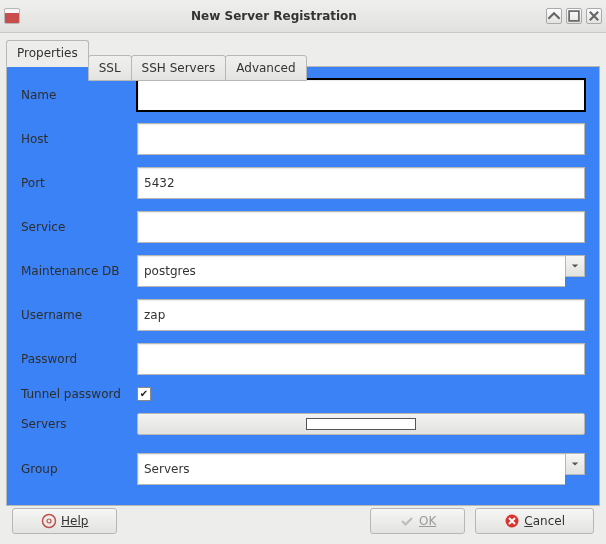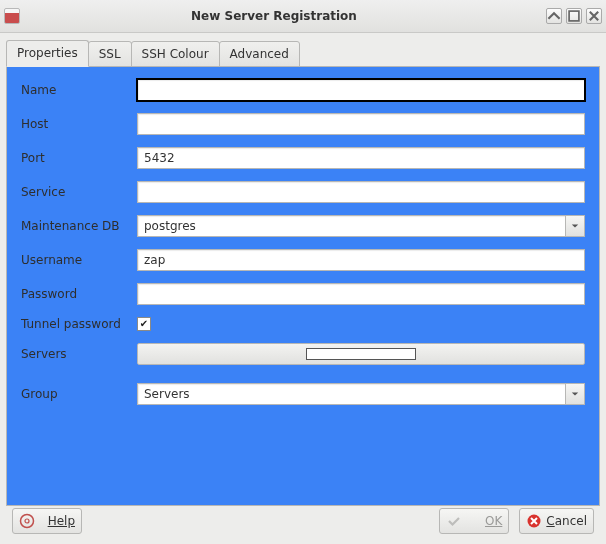--- a/index.html
+++ b/index.html
@@ -64,21 +64,21 @@
     z-index: 2;
   }
   .tab {
     padding: 5px 10px;
     border: 1px solid #b7b7b5;
     background: linear-gradient(to bottom, #f0f0ee, #e3e3e1);
     border-top-left-radius: 3px;
     border-top-right-radius: 3px;
     margin-right: -1px;
     position: relative;
-    top: 1px;
+    top: 15px;
     color: #333;
   }
   .tab.active {
     background: #ededeb;
     border-bottom-color: #ededeb;
     top: 1px;
     z-index: 3;
     padding-bottom: 6px;
   }
 
@@ -100,21 +100,21 @@
     width: 116px;
     flex-shrink: 0;
   }
   .form-row .field {
     flex: 1;
     display: flex;
   }
 
   input[type=text], .textinput {
     flex: 1;
-    height: 22px;
+    height: 32px;
     padding: 2px 6px;
     border: 1px solid #b7b7b5;
     background: #fff;
     box-shadow: inset 1px 1px 1px rgba(0,0,0,0.08);
     font: inherit;
     color:#333;
   }
 
   .focused {
     outline: 2px solid #000;
@@ -158,21 +158,21 @@
   .button-row {
     display:flex;
     align-items:center;
     padding: 2px 6px 0 6px;
     gap: 10px;
   }
   .button-row .spacer { flex:1; }
   .btn {
     display:flex; align-items:center;
     gap:4px;
-    padding: 4px 6px;
+    padding: 4px 28px;
     border:1px solid #b7b7b5;
     background:linear-gradient(to bottom,#f6f6f4,#e3e3e1);
     border-radius:3px;
     min-width:70px;
     justify-content:space-between;
     color:#333;
   }
   .btn.disabled { color:#9a9a98; }
   .btn .icon { width:16px; height:16px; display:flex; align-items:center; justify-content:center; }
   .underline { text-decoration: underline; }
@@ -202,21 +202,21 @@
         </svg>
     </div>
   </div>
 </div>
 
 <div class="content">
 
   <div class="tabs">
     <div class="tab active">Properties</div>
     <div class="tab">SSL</div>
-    <div class="tab">SSH Colour</div>
+    <div class="tab">SSH Servers</div>
     <div class="tab">Advanced</div>
   </div>
 
   <div class="tab-panel">
 
     <div class="form-row">
       <div class="label">Name</div>
       <div class="field">
         <input type="text" class="textinput focused" value="" style="">
       </div>

